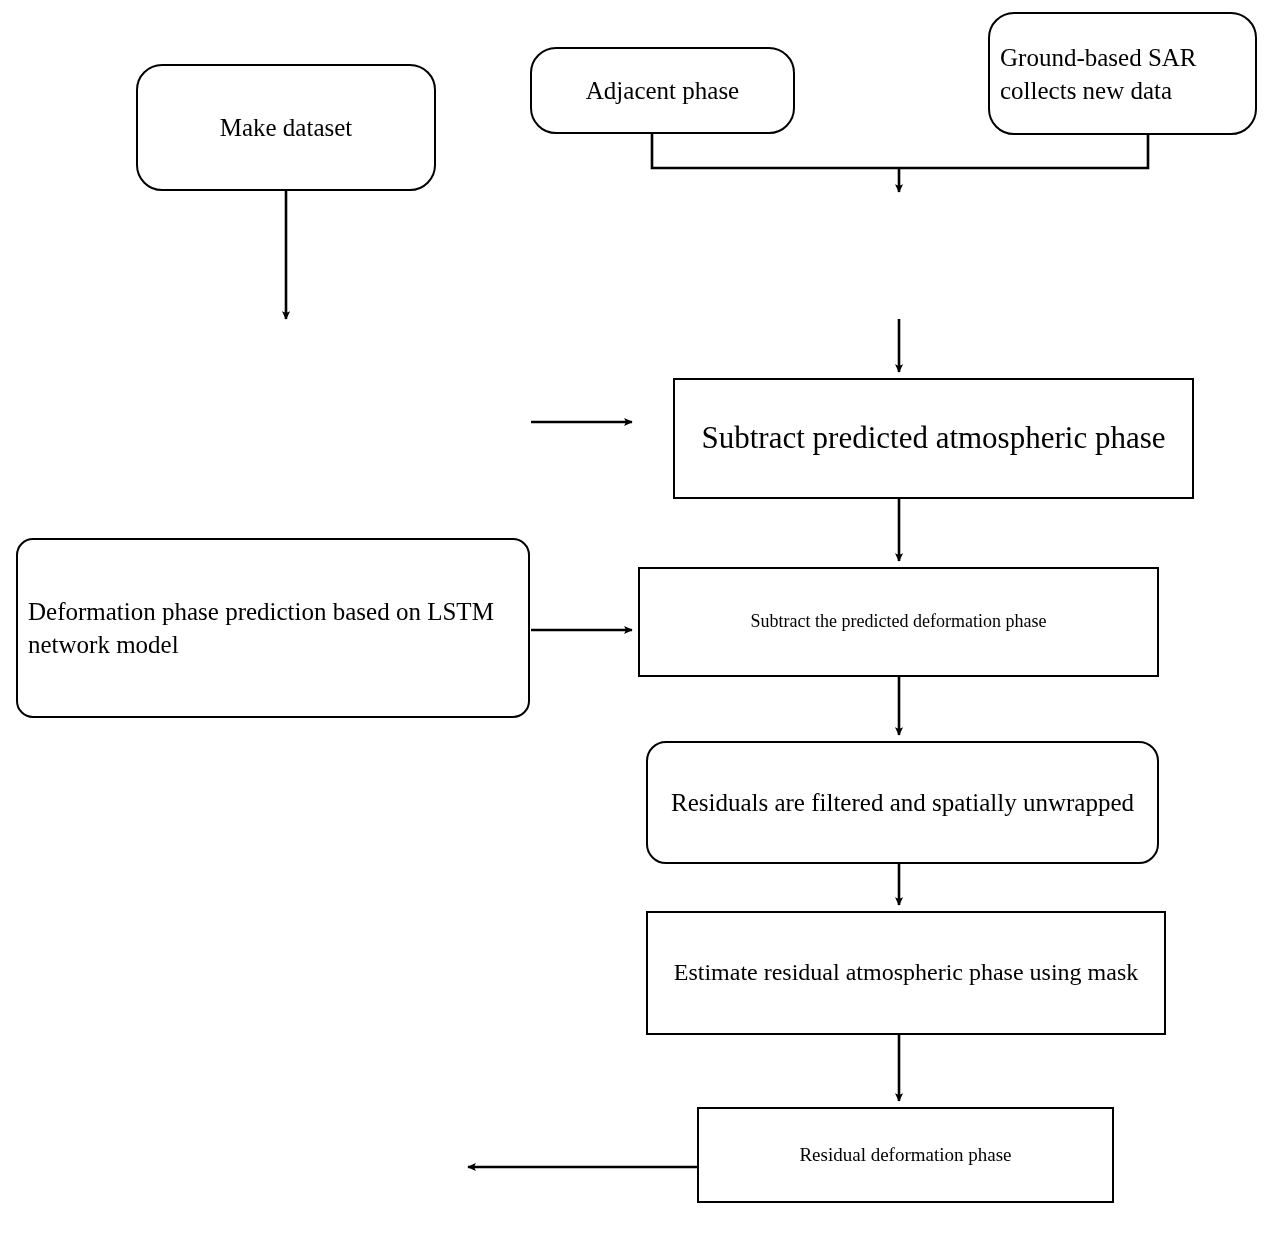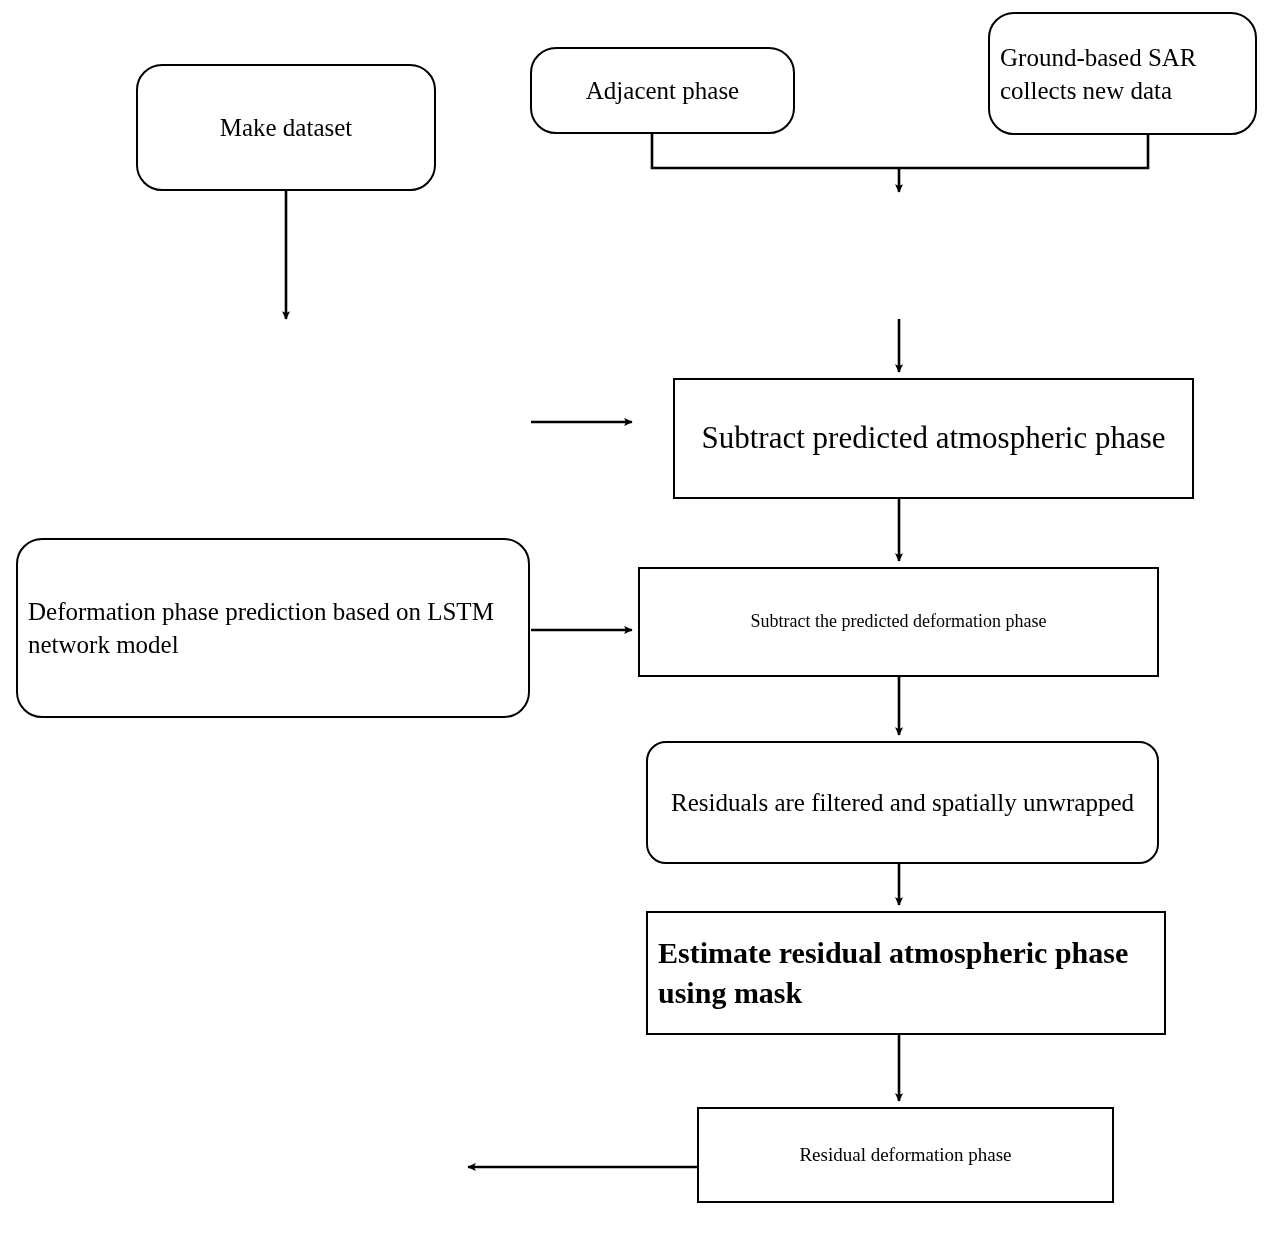--- a/index.html
+++ b/index.html
@@ -88,33 +88,33 @@
   <div class="node rounded" style="left:988px; top:12px; width:269px; height:123px; font-size:25px;">
     <span class="label">Ground-based SAR collects new data</span>
   </div>
 
 
 
   <div class="node" style="left:638px; top:378px; width:521px; height:121px; font-size:31px;margin-left:35px;">
     <span class="label">Subtract predicted atmospheric phase</span>
   </div>
 
-  <div class="node rounded" style="left:16px; top:538px; width:514px; height:180px; font-size:25px;">
+  <div class="node rounded" style="left:16px; top:538px; width:514px; height:180px; font-size:25px;border-radius:17px;">
     <span class="label">Deformation phase prediction based on LSTM network model</span>
   </div>
 
   <div class="node" style="left:638px; top:567px; width:521px; height:110px; font-size:18px;">
     <span class="label">Subtract the predicted deformation phase</span>
   </div>
 
   <div class="node" style="left:646px; top:741px; width:513px; height:123px; font-size:25px;border-radius:20px;">
     <span class="label">Residuals are filtered and spatially unwrapped</span>
   </div>
 
-  <div class="node" style="left:646px; top:911px; width:520px; height:124px; font-size:30px;font-weight:bold;">
+  <div class="node" style="left:646px; top:911px; width:520px; height:124px; font-size:24px;">
     <span class="label">Estimate residual atmospheric phase using mask</span>
   </div>
 
   <div class="node" style="left:697px; top:1107px; width:417px; height:96px; font-size:19px;">
     <span class="label">Residual deformation phase</span>
   </div>
 
 
 </div>
 

